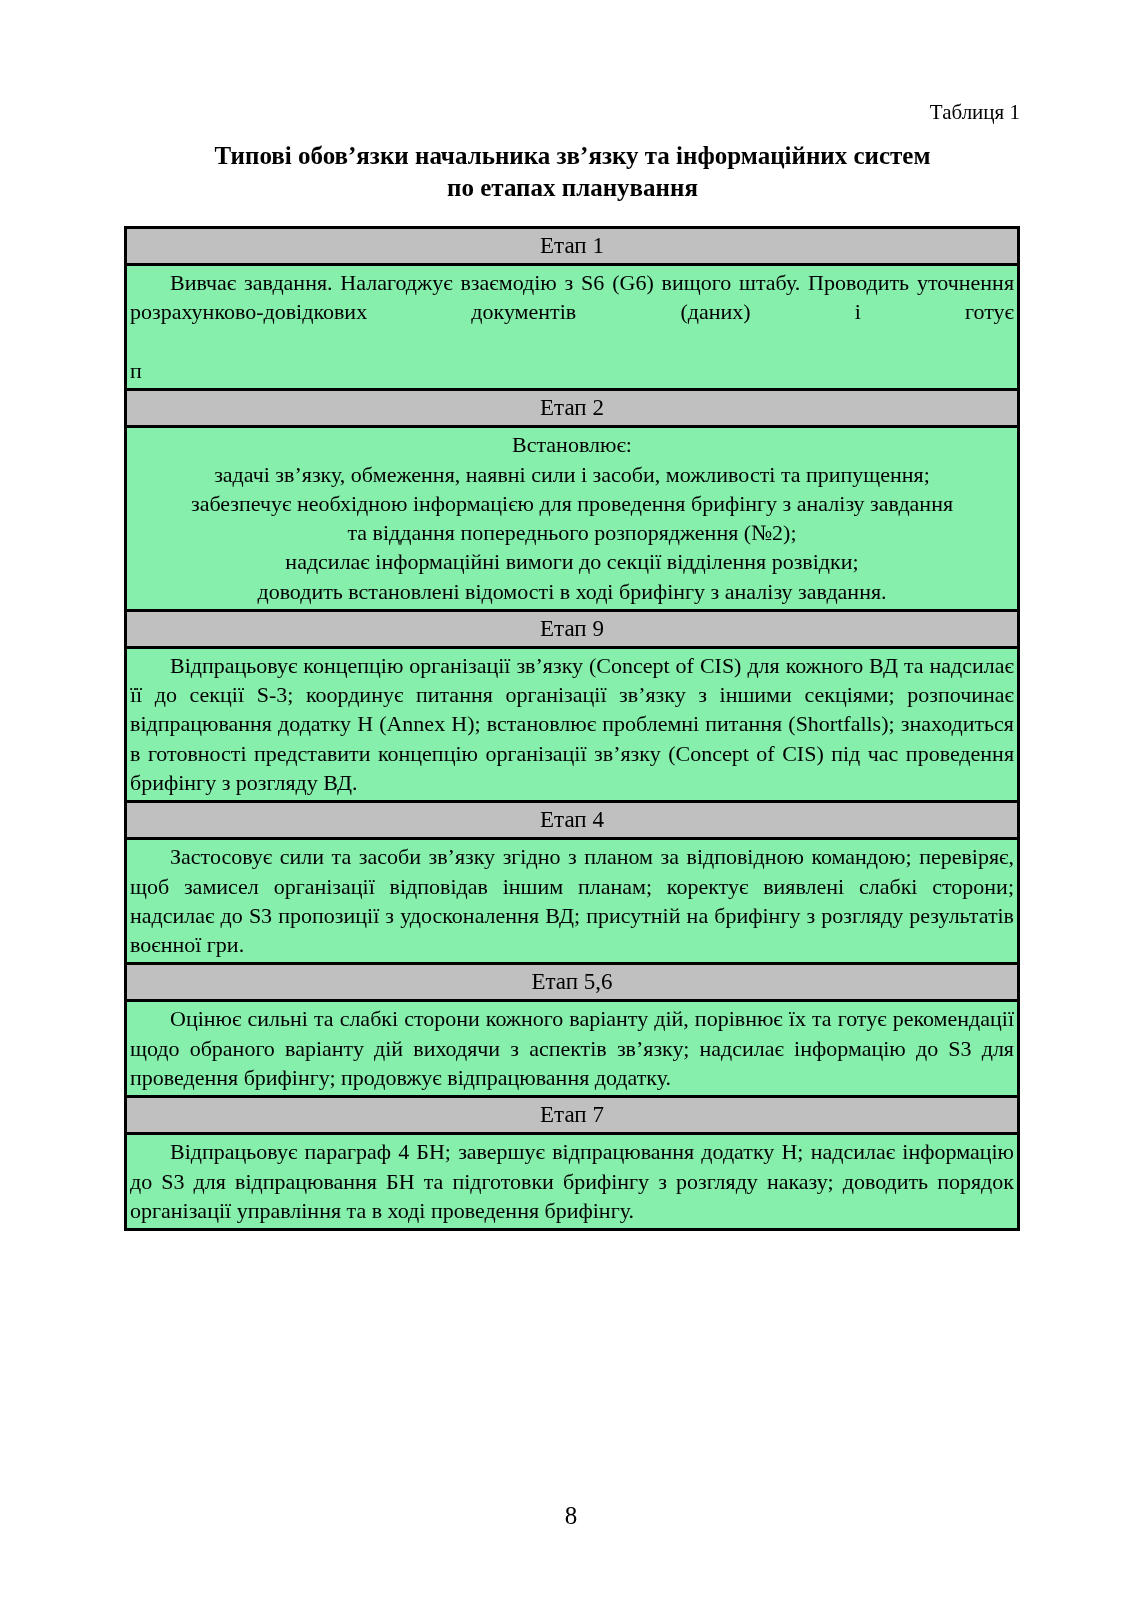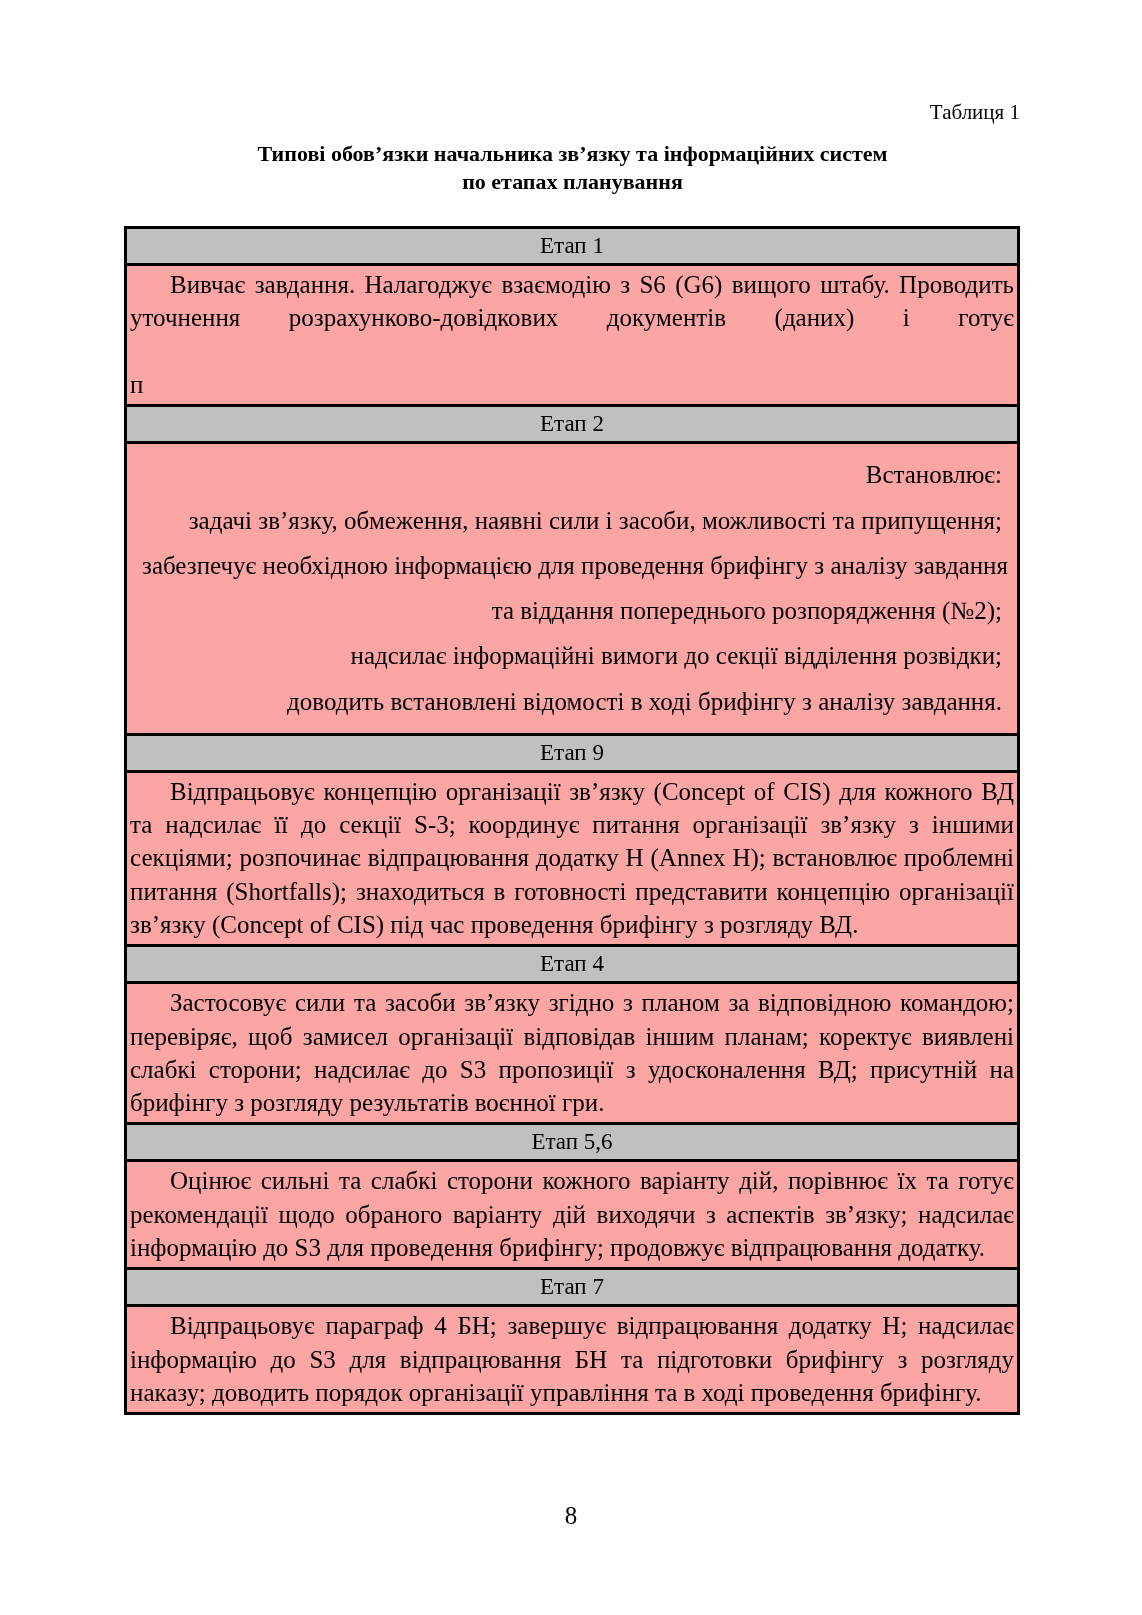--- a/index.html
+++ b/index.html
@@ -32,21 +32,21 @@
     line-height: 1.15;
     white-space: nowrap;
   }
 
   .doc-title {
     position: absolute;
     left: 125px;
     top: 140px;
     width: 895px;
     text-align: center;
-    font-size: 22px;
+    font-size: 25px;
     font-weight: bold;
     line-height: 1.28;
   }
   .doc-title .line {
     display: block;
   }
 
   
   .stage-table {
     position: absolute;
@@ -65,23 +65,23 @@
 
   td.stage-head {
     background: #c0c0c0;
     text-align: center;
     font-size: 23px;
     line-height: 1.18;
     padding: 3px 0 4px 0;
   }
 
   td.stage-body {
-    background: #fca5a5;
+    background: #86efac;
     padding: 2px 3px 3px 3px;
-    font-size: 25px;
+    font-size: 22px;
     line-height: 1.33;
   }
 
   .para {
     margin: 0;
     text-align: justify;
     text-justify: inter-word;
     text-indent: 40px;
   }
   .para.plain {
@@ -92,22 +92,22 @@
   .para.justify-all {
     text-align: justify;
   }
   .para.justify-all::after {
     content: "";
     display: inline-block;
     width: 100%;
   }
 
   .listline {
-    margin: 12px;
-    text-align: right;
+    margin: 0;
+    text-align: center;
     text-indent: 0;
     white-space: nowrap;
   }
 
   
   .page-number {
     position: absolute;
     left: 0;
     top: 1502px;
     width: 1142px;

